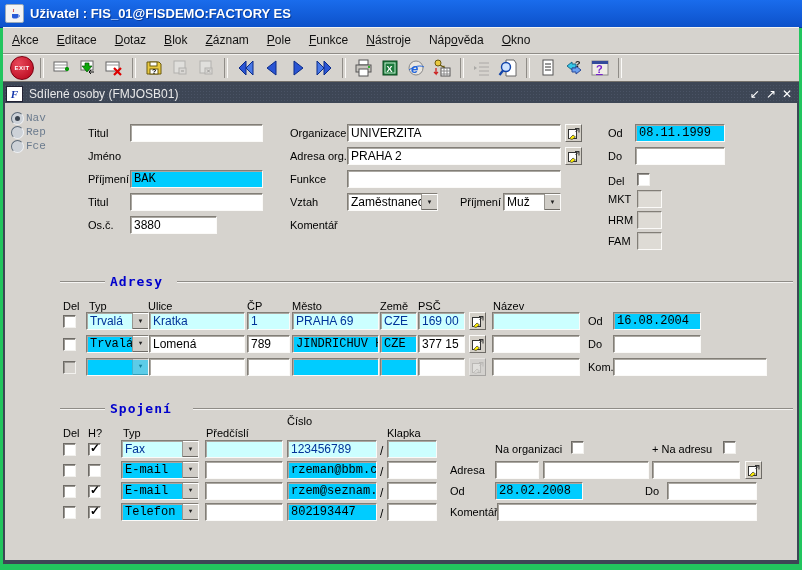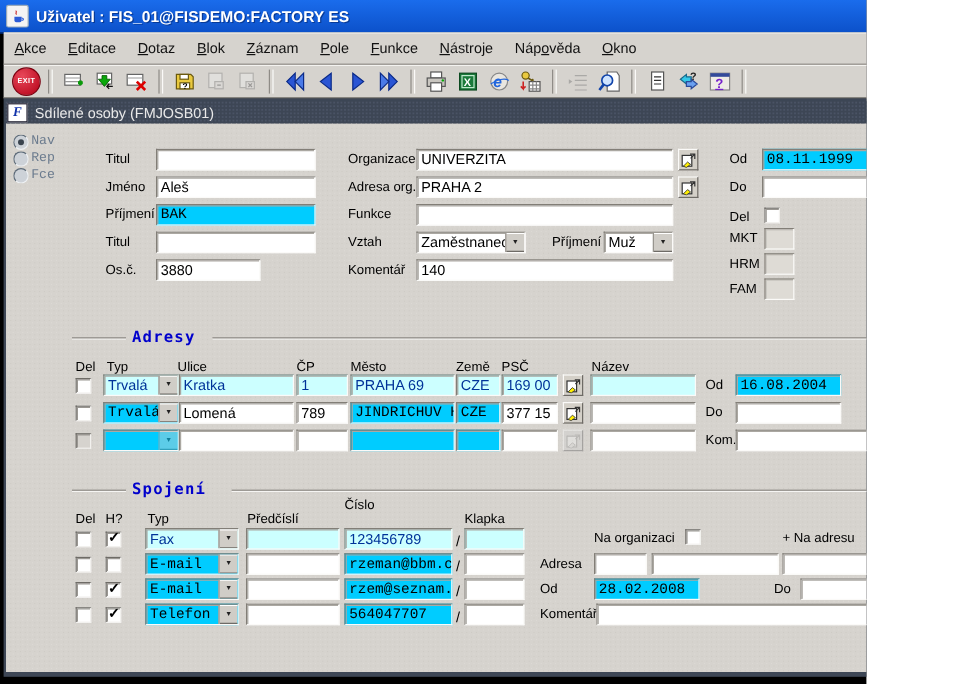--- a/index.html
+++ b/index.html
@@ -1,16 +1,16 @@
 <!DOCTYPE html>
 <html><head>
 <meta charset="utf-8">
 <style>
   html,body{margin:0;padding:0;}
-  .screen{position:relative;width:722px;height:570px;background:#000000;overflow:hidden;
+  .screen{position:relative;width:802px;height:570px;background:#22c55e;overflow:hidden;
           font-family:"Liberation Sans",sans-serif;}
   
   .titlebar{position:absolute;left:0;top:0;width:802px;height:27px;
             background:linear-gradient(#1a6cec,#0c51ca);display:flex;align-items:center;
             border-bottom:1px solid #063a9a;}
   .titlebar .appicon{width:17px;height:17px;margin:0 6px 0 5px;background:#f4f4f4;
             border:1px solid #9ab;border-radius:2px;display:flex;align-items:center;justify-content:center;}
   .titlebar .title{color:#fff;font-weight:bold;font-size:13px;text-shadow:1px 1px 0 #083a96;}
   
   .menubar{position:absolute;left:3px;top:27px;width:796px;height:26px;background:#d6d3ce;
@@ -259,21 +259,20 @@
     <span class="radio checked" style="left:6px;top:9px"></span>
     <span class="navlbl" style="left:21px;top:9px">Nav</span>
     <span class="radio" style="left:6px;top:23px"></span>
     <span class="navlbl" style="left:21px;top:23px">Rep</span>
     <span class="radio" style="left:6px;top:37px"></span>
     <span class="navlbl" style="left:21px;top:37px">Fce</span>
 
     <span class="lbl" style="left:83px;top:24px">Titul</span>
     <div class="fld" style="left:125px;top:21px;width:133px"></div>
     <span class="lbl" style="left:83px;top:47px">Jméno</span>
-    <div class="fld" style="left:125px;top:44px;width:133px">Aleš</div>
     <span class="lbl" style="left:83px;top:70px">Příjmení</span>
     <div class="fld cyan" style="left:125px;top:67px;width:133px">BAK</div>
     <span class="lbl" style="left:83px;top:93px">Titul</span>
     <div class="fld" style="left:125px;top:90px;width:133px"></div>
     <span class="lbl" style="left:83px;top:116px">Os.č.</span>
     <div class="fld" style="left:125px;top:113px;width:87px">3880</div>
 
     <span class="lbl" style="left:285px;top:24px">Organizace</span>
     <div class="fld" style="left:342px;top:21px;width:214px">UNIVERZITA</div>
     <span class="ebtn" style="left:560px;top:21px">
@@ -298,21 +297,20 @@
     <div class="fld combo" style="left:342px;top:90px;width:91px">
         <span class="ctext">Zaměstnanec</span>
         <span class="carrow">▼</span>
       </div>
     <span class="lbl" style="left:455px;top:93px">Příjmení</span>
     <div class="fld combo" style="left:498px;top:90px;width:58px">
         <span class="ctext">Muž</span>
         <span class="carrow">▼</span>
       </div>
     <span class="lbl" style="left:285px;top:116px">Komentář</span>
-    <div class="fld" style="left:342px;top:113px;width:214px">140</div>
 
     <span class="lbl" style="left:603px;top:24px">Od</span>
     <div class="fld cyan" style="left:630px;top:21px;width:90px">08.11.1999</div>
     <span class="lbl" style="left:603px;top:47px">Do</span>
     <div class="fld" style="left:630px;top:44px;width:90px"></div>
     <span class="lbl" style="left:603px;top:72px">Del</span>
     <span class="cb" style="left:632px;top:70px"></span>
     <span class="lbl" style="left:603px;top:90px">MKT</span>
     <div class="fld gray" style="left:632px;top:87px;width:25px"></div>
     <span class="lbl" style="left:603px;top:111px">HRM</span>
@@ -454,21 +452,21 @@
     </div>
 
     <div>
       <span class="cb" style="left:58px;top:403px"></span>
       <span class="cb checked" style="left:83px;top:403px"></span>
       <div class="fld combo cyan" style="left:116px;top:400px;width:78px">
           <span class="ctext">Telefon</span>
           <span class="carrow">▼</span>
         </div>
       <div class="fld" style="left:200px;top:400px;width:78px"></div>
-      <div class="fld cyan" style="left:282px;top:400px;width:90px">564047707</div>
+      <div class="fld cyan" style="left:282px;top:400px;width:90px">802193447</div>
       <span class="slash" style="left:375px;top:404px">/</span>
       <div class="fld" style="left:382px;top:400px;width:50px"></div>
     </div>
 
     <span class="lbl" style="left:490px;top:340px">Na organizaci</span>
     <span class="cb" style="left:566px;top:338px"></span>
     <span class="lbl" style="left:647px;top:340px">+ Na adresu</span>
     <span class="cb" style="left:718px;top:338px"></span>
 
     <span class="lbl" style="left:445px;top:361px">Adresa</span>

